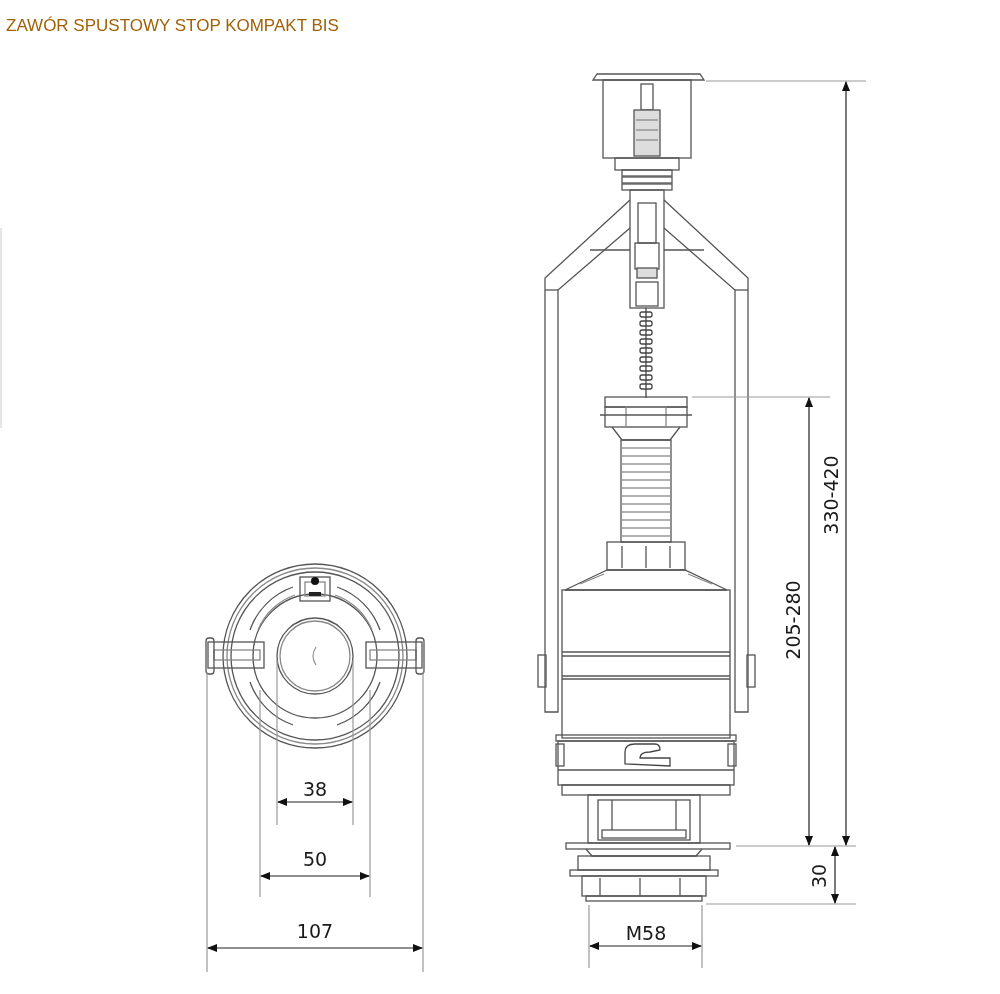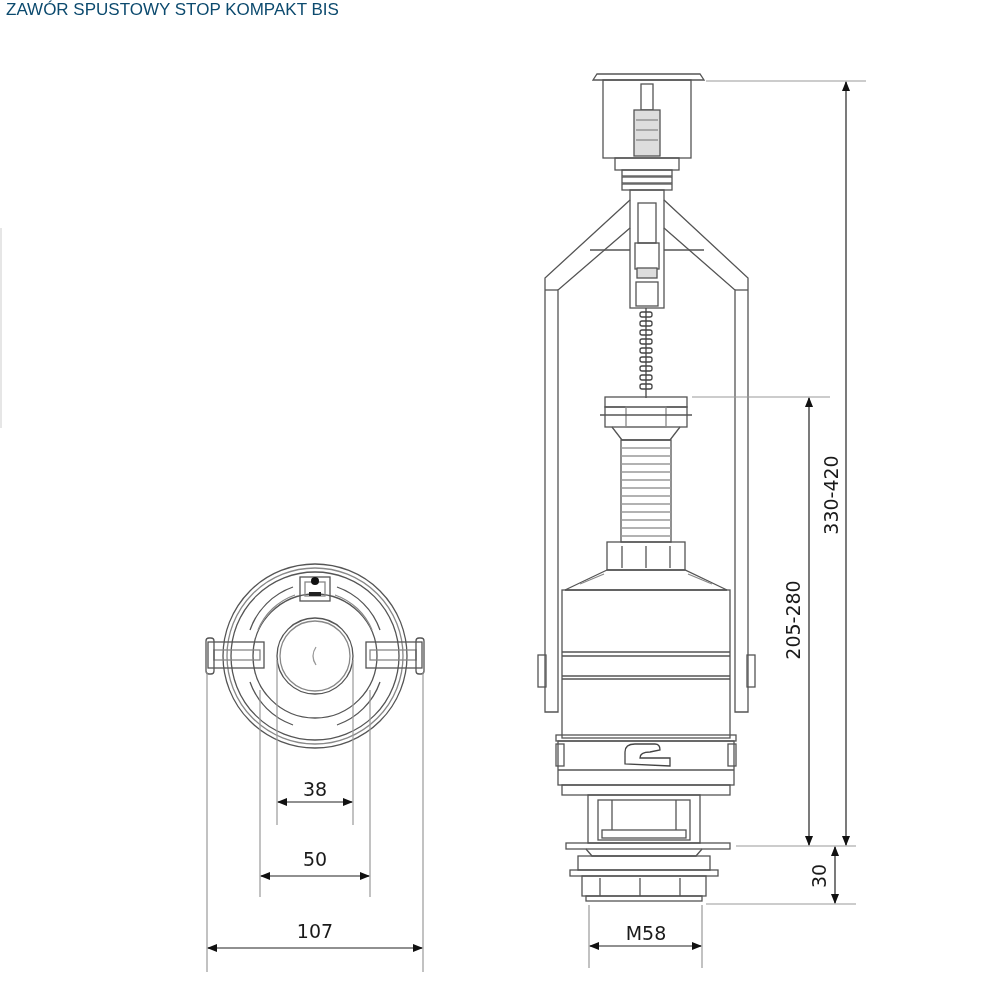--- a/index.html
+++ b/index.html
@@ -1,20 +1,20 @@
 <!DOCTYPE html>
 <html><head>
 <meta charset="utf-8">
 <style>
   html, body { margin: 0; padding: 0; background: #ffffff; }
   body { width: 1000px; height: 994px; position: relative; overflow: hidden; }
   .title {
-    position: absolute; left: 6px; top: 0;
+    position: absolute; left: 6px; top: 16px;
     font-family: "Liberation Sans", sans-serif; font-size: 17px;
-    color: #0c4a6e; letter-spacing: 0px; white-space: nowrap;
+    color: #a16207; letter-spacing: 0px; white-space: nowrap;
   }
   .left-edge {
     position: absolute; left: 0; top: 228px; width: 2px; height: 200px;
     background: #e6e6e6;
   }
   svg.drawing { position: absolute; left: 0; top: 0; }
   .dimtext {
     font-family: "DejaVu Sans", sans-serif; font-size: 19px; fill: #1a1a1a;
   }
 </style>

